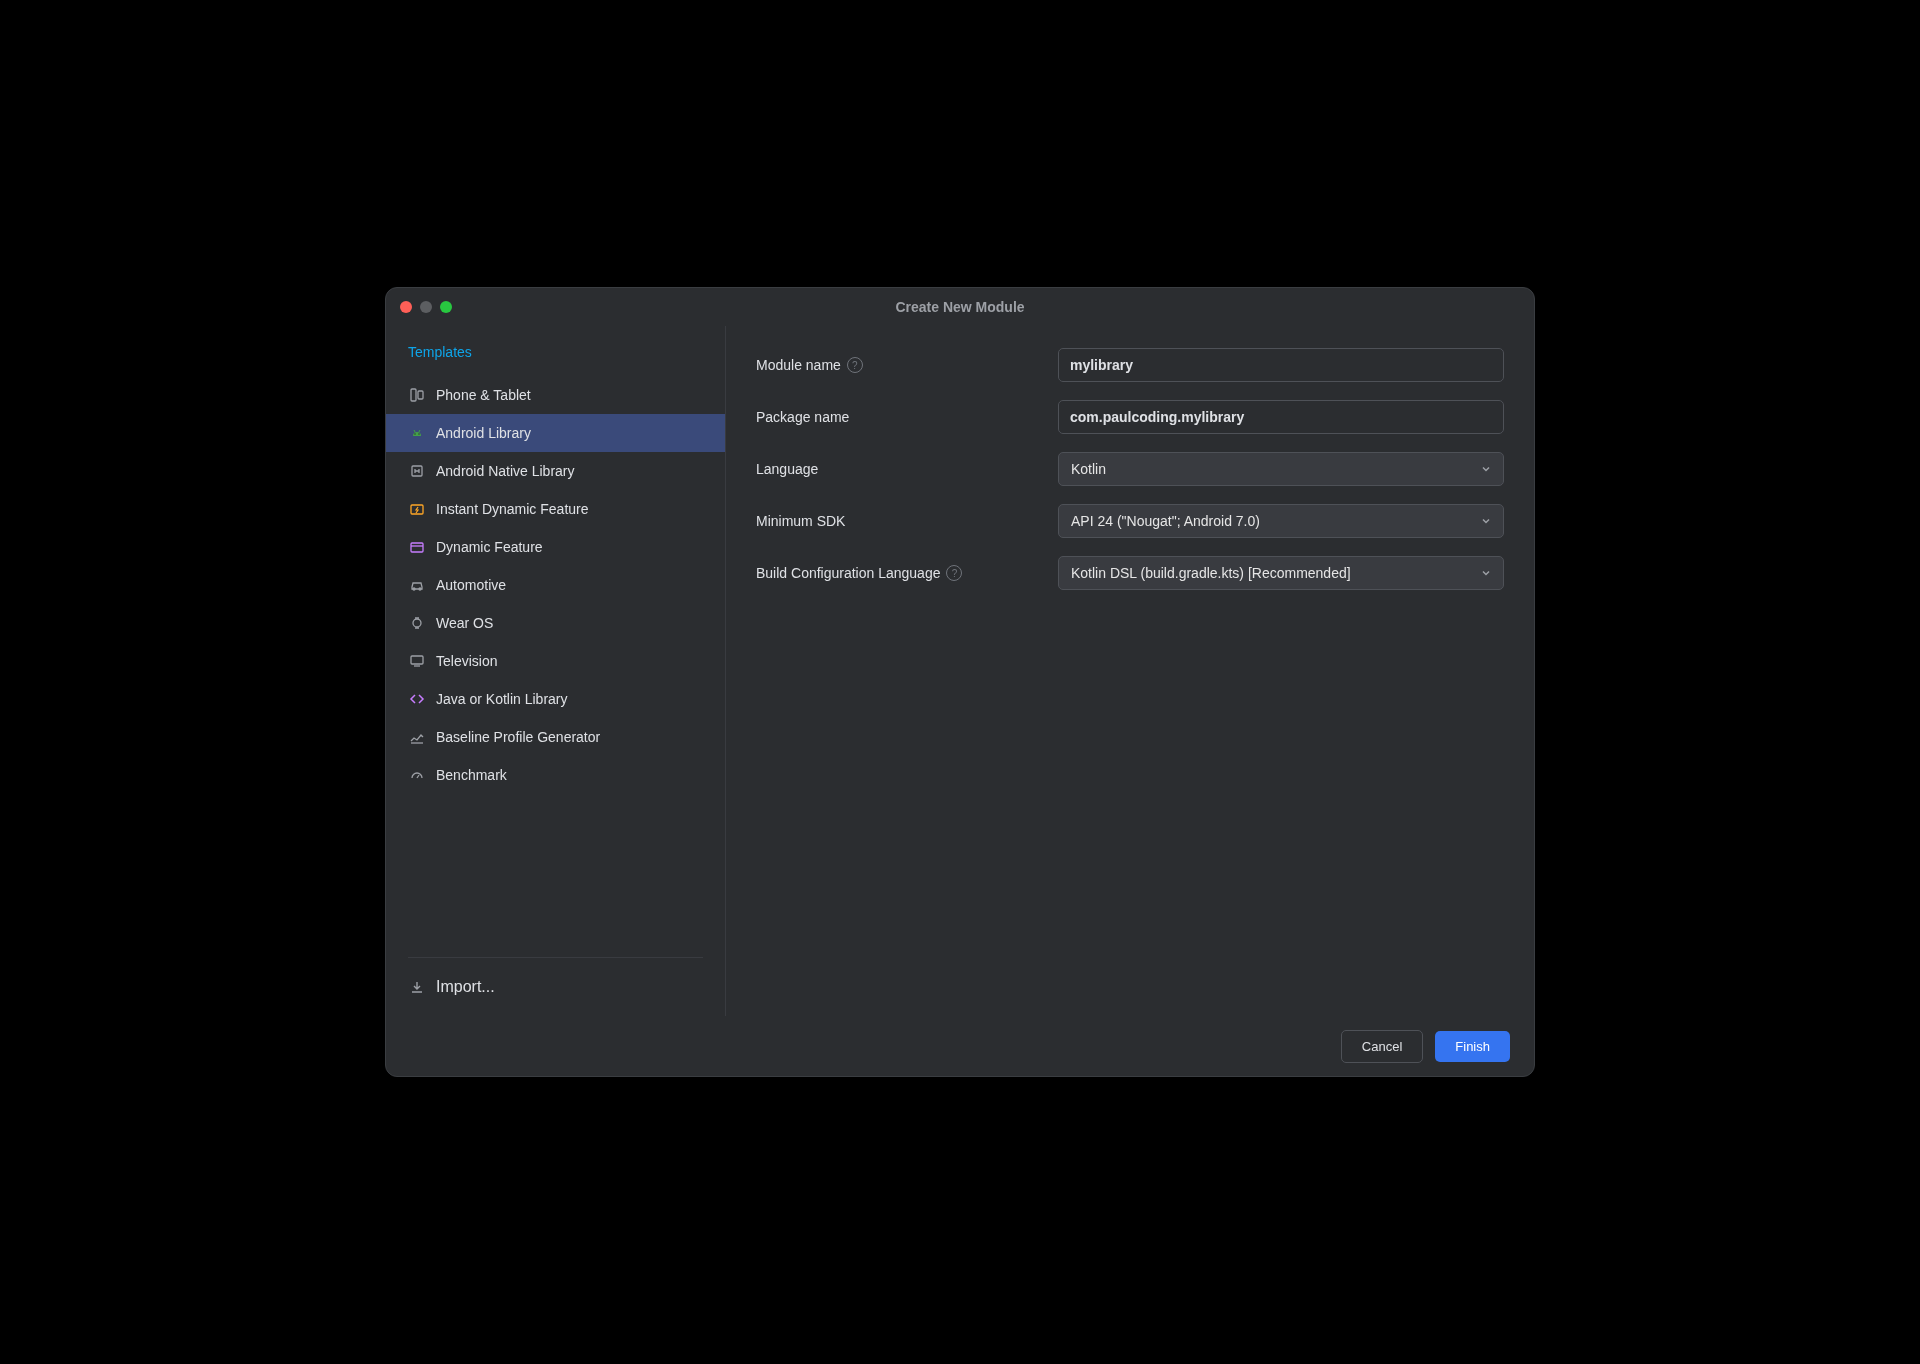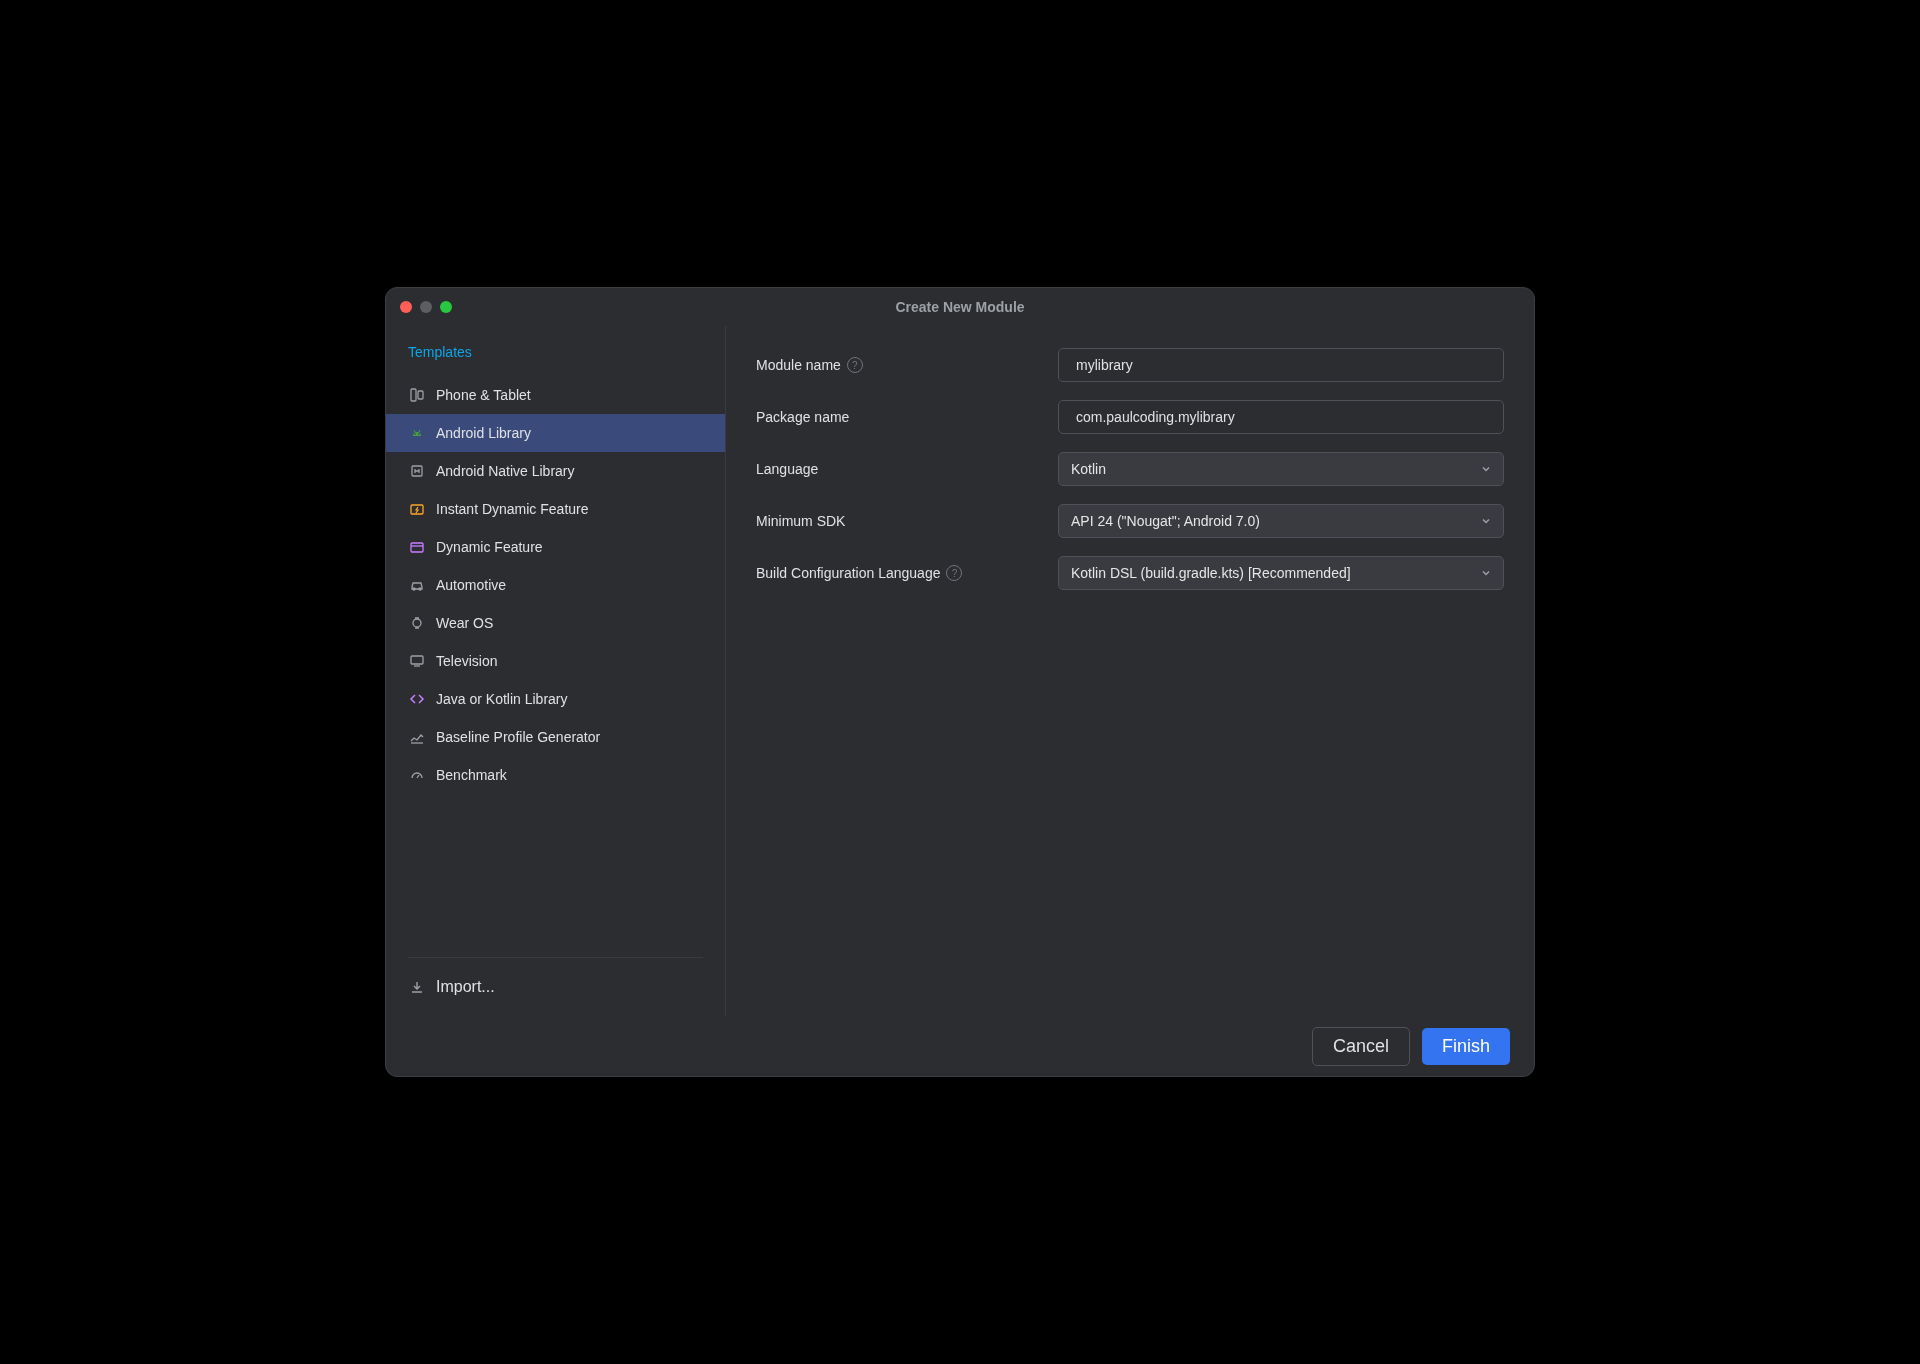--- a/index.html
+++ b/index.html
@@ -140,24 +140,25 @@
     align-items: center;
     justify-content: center;
     font-size: 10px;
     color: #6f737a;
   }
   .form-input {
     flex: 1;
     background: #2b2d30;
     border: 1px solid #4e5157;
     border-radius: 5px;
-    padding: 8px 17px;
+    padding: 8px 11px;
     color: #dfe1e5;
     font-size: 14px;
     outline: none;
+    font-weight: bold;
   }
   .form-select {
     flex: 1;
     background: #393b40;
     border: 1px solid #4e5157;
     border-radius: 5px;
     padding: 8px 12px;
     color: #e5e5e5;
     font-size: 14px;
     display: flex;
@@ -175,21 +176,21 @@
     display: flex;
     align-items: center;
     justify-content: flex-end;
     gap: 12px;
     padding: 0 24px;
     flex-shrink: 0;
   }
   .btn {
     padding: 8px 20px;
     border-radius: 5px;
-    font-size: 18px;
+    font-size: 13px;
     cursor: pointer;
     border: none;
   }
   .btn-cancel {
     background: #2b2d30;
     border: 1px solid #4e5157;
     color: #dfe1e5;
   }
   .btn-finish {
     background: #3574f0;

